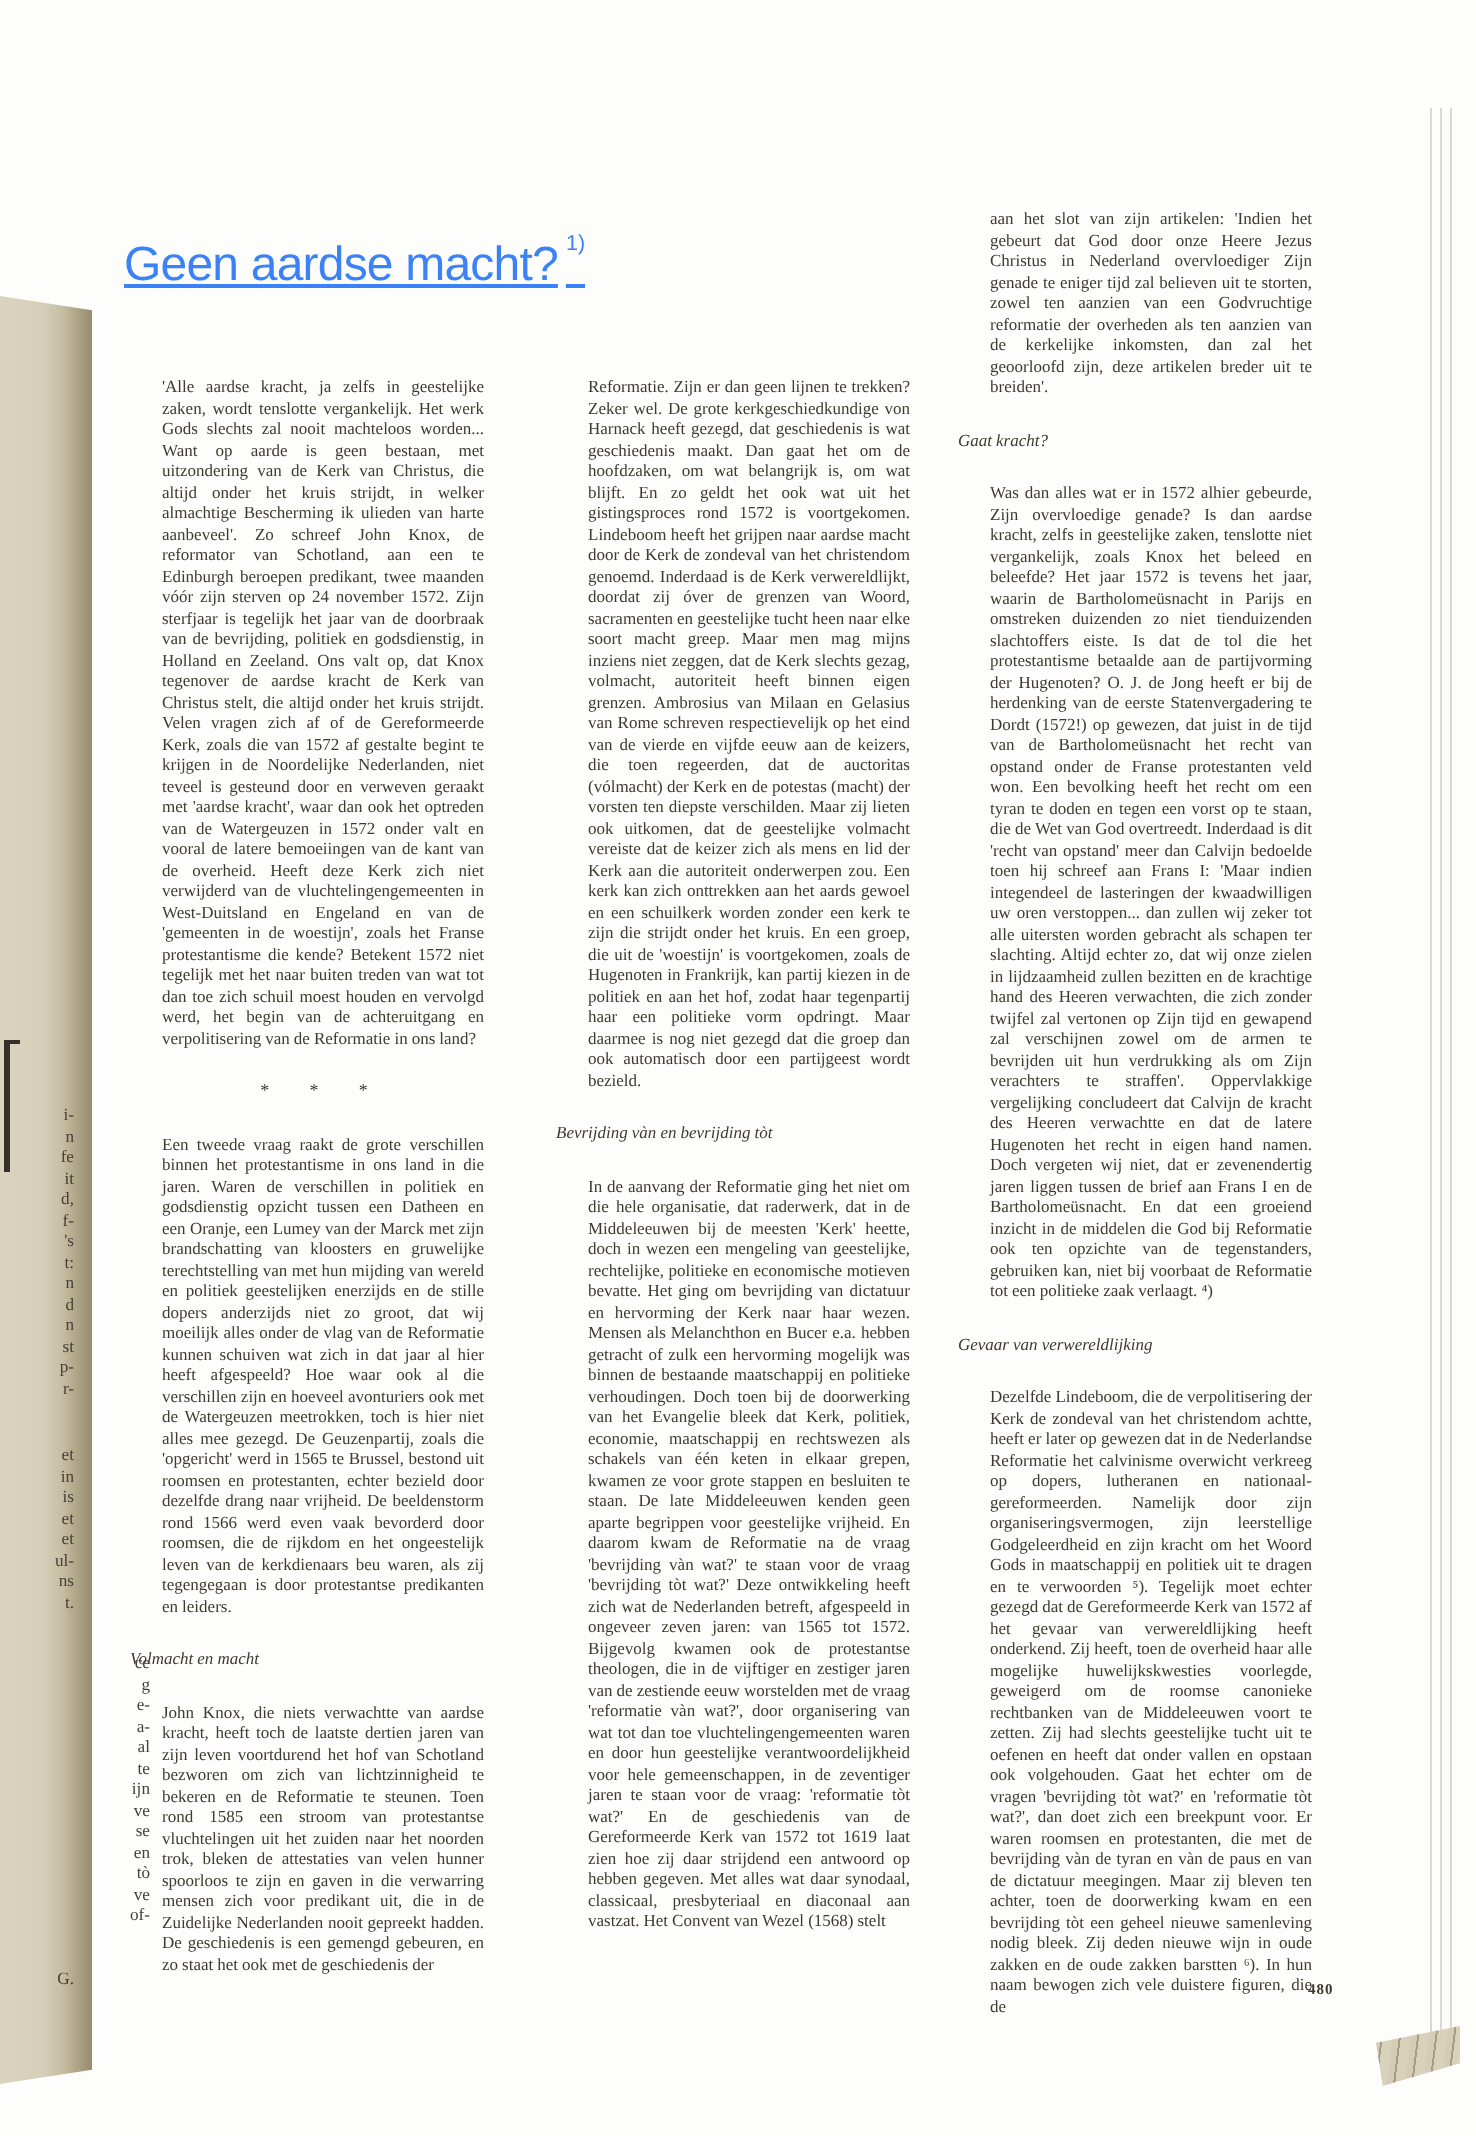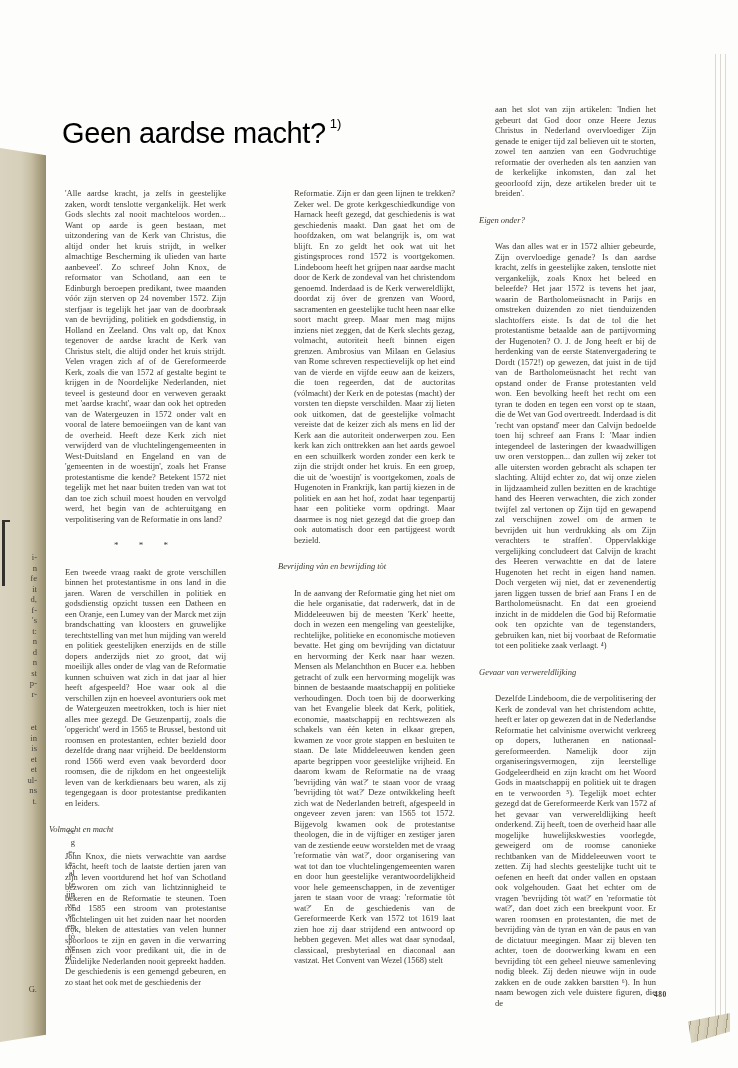--- a/index.html
+++ b/index.html
@@ -37,30 +37,30 @@
     background:repeating-linear-gradient(90deg,transparent 0 4px,rgba(116,106,80,.45) 4px 5px);
   }
   .stack-flare{
     position:absolute;left:688px;top:1013px;width:42px;height:30px;
     background:repeating-linear-gradient(97deg,#d3ccb6 0 3px,#a79d80 3px 4px,#d8d2bd 4px 9px);
     clip-path:polygon(0 28%,100% 0,100% 62%,8% 100%);
   }
   
   .title{
     position:absolute;left:16px;top:70px;
-    font-family:"Liberation Sans",sans-serif;font-size:29px;font-weight:400;
-    color:#000000;letter-spacing:-0.4px;white-space:nowrap;
+    font-family:"Liberation Sans",sans-serif;font-size:24px;font-weight:400;
+    color:#3b82f6;letter-spacing:-0.4px;white-space:nowrap;text-decoration:underline;
   }
   .title sup{font-size:45%;vertical-align:15px;margin-left:4px;letter-spacing:0;}
   .col{
     position:absolute;width:193px;overflow:hidden;
     color:#3e3a30;font-size:8.5px;line-height:10.5px;text-align:justify;
     word-spacing:-0.1px;
   }
-  #col1{left:3px;top:126px;height:880px;}
+  #col1{left:19px;top:126px;height:880px;}
   #col2{left:232px;top:126px;height:880px;}
   #col3{left:433px;top:42px;height:944px;}
   .blk-para{margin:16px;}
   .blk-heading{font-style:italic;text-align:left;margin-top:7px;margin-bottom:1px;}
   .blk-divider{text-align:center;letter-spacing:9px;margin:15px 0 14px;font-size:9px;}
   .pagenum{
     position:absolute;left:608px;top:944px;
     font-size:7.5px;font-weight:bold;color:#3e3a30;letter-spacing:.5px;
   }
 </style>
@@ -128,21 +128,21 @@
       <div class="blk blk-heading">Volmacht en macht</div>
       <div class="blk blk-para">John Knox, die niets verwachtte van aardse kracht, heeft toch de laatste dertien jaren van zijn leven voortdurend het hof van Schotland bezworen om zich van lichtzinnigheid te bekeren en de Reformatie te steunen. Toen rond 1585 een stroom van protestantse vluchtelingen uit het zuiden naar het noorden trok, bleken de attestaties van velen hunner spoorloos te zijn en gaven in die verwarring mensen zich voor predikant uit, die in de Zuidelijke Nederlanden nooit gepreekt hadden. De geschiedenis is een gemengd gebeuren, en zo staat het ook met de geschiedenis der</div>
     </div>
   <div class="col" id="col2">
       <div class="blk blk-para">Reformatie. Zijn er dan geen lijnen te trekken? Zeker wel. De grote kerkgeschiedkundige von Harnack heeft gezegd, dat geschiedenis is wat geschiedenis maakt. Dan gaat het om de hoofdzaken, om wat belangrijk is, om wat blijft. En zo geldt het ook wat uit het gistingsproces rond 1572 is voortgekomen. Lindeboom heeft het grijpen naar aardse macht door de Kerk de zondeval van het christendom genoemd. Inderdaad is de Kerk verwereldlijkt, doordat zij óver de grenzen van Woord, sacramenten en geestelijke tucht heen naar elke soort macht greep. Maar men mag mijns inziens niet zeggen, dat de Kerk slechts gezag, volmacht, autoriteit heeft binnen eigen grenzen. Ambrosius van Milaan en Gelasius van Rome schreven respectievelijk op het eind van de vierde en vijfde eeuw aan de keizers, die toen regeerden, dat de auctoritas (vólmacht) der Kerk en de potestas (macht) der vorsten ten diepste verschilden. Maar zij lieten ook uitkomen, dat de geestelijke volmacht vereiste dat de keizer zich als mens en lid der Kerk aan die autoriteit onderwerpen zou. Een kerk kan zich onttrekken aan het aards gewoel en een schuilkerk worden zonder een kerk te zijn die strijdt onder het kruis. En een groep, die uit de 'woestijn' is voortgekomen, zoals de Hugenoten in Frankrijk, kan partij kiezen in de politiek en aan het hof, zodat haar tegenpartij haar een politieke vorm opdringt. Maar daarmee is nog niet gezegd dat die groep dan ook automatisch door een partijgeest wordt bezield.</div>
       <div class="blk blk-heading">Bevrijding vàn en bevrijding tòt</div>
       <div class="blk blk-para">In de aanvang der Reformatie ging het niet om die hele organisatie, dat raderwerk, dat in de Middeleeuwen bij de meesten 'Kerk' heette, doch in wezen een mengeling van geestelijke, rechtelijke, politieke en economische motieven bevatte. Het ging om bevrijding van dictatuur en hervorming der Kerk naar haar wezen. Mensen als Melanchthon en Bucer e.a. hebben getracht of zulk een hervorming mogelijk was binnen de bestaande maatschappij en politieke verhoudingen. Doch toen bij de doorwerking van het Evangelie bleek dat Kerk, politiek, economie, maatschappij en rechtswezen als schakels van één keten in elkaar grepen, kwamen ze voor grote stappen en besluiten te staan. De late Middeleeuwen kenden geen aparte begrippen voor geestelijke vrijheid. En daarom kwam de Reformatie na de vraag 'bevrijding vàn wat?' te staan voor de vraag 'bevrijding tòt wat?' Deze ontwikkeling heeft zich wat de Nederlanden betreft, afgespeeld in ongeveer zeven jaren: van 1565 tot 1572. Bijgevolg kwamen ook de protestantse theologen, die in de vijftiger en zestiger jaren van de zestiende eeuw worstelden met de vraag 'reformatie vàn wat?', door organisering van wat tot dan toe vluchtelingengemeenten waren en door hun geestelijke verantwoordelijkheid voor hele gemeenschappen, in de zeventiger jaren te staan voor de vraag: 'reformatie tòt wat?' En de geschiedenis van de Gereformeerde Kerk van 1572 tot 1619 laat zien hoe zij daar strijdend een antwoord op hebben gegeven. Met alles wat daar synodaal, classicaal, presbyteriaal en diaconaal aan vastzat. Het Convent van Wezel (1568) stelt</div>
     </div>
   <div class="col" id="col3">
       <div class="blk blk-para">aan het slot van zijn artikelen: 'Indien het gebeurt dat God door onze Heere Jezus Christus in Nederland overvloediger Zijn genade te eniger tijd zal believen uit te storten, zowel ten aanzien van een Godvruchtige reformatie der overheden als ten aanzien van de kerkelijke inkomsten, dan zal het geoorloofd zijn, deze artikelen breder uit te breiden'.</div>
-      <div class="blk blk-heading">Eigen onder?</div>
+      <div class="blk blk-heading">Gaat kracht?</div>
       <div class="blk blk-para">Was dan alles wat er in 1572 alhier gebeurde, Zijn overvloedige genade? Is dan aardse kracht, zelfs in geestelijke zaken, tenslotte niet vergankelijk, zoals Knox het beleed en beleefde? Het jaar 1572 is tevens het jaar, waarin de Bartholomeüsnacht in Parijs en omstreken duizenden zo niet tienduizenden slachtoffers eiste. Is dat de tol die het protestantisme betaalde aan de partijvorming der Hugenoten? O. J. de Jong heeft er bij de herdenking van de eerste Statenvergadering te Dordt (1572!) op gewezen, dat juist in de tijd van de Bartholomeüsnacht het recht van opstand onder de Franse protestanten veld won. Een bevolking heeft het recht om een tyran te doden en tegen een vorst op te staan, die de Wet van God overtreedt. Inderdaad is dit 'recht van opstand' meer dan Calvijn bedoelde toen hij schreef aan Frans I: 'Maar indien integendeel de lasteringen der kwaadwilligen uw oren verstoppen... dan zullen wij zeker tot alle uitersten worden gebracht als schapen ter slachting. Altijd echter zo, dat wij onze zielen in lijdzaamheid zullen bezitten en de krachtige hand des Heeren verwachten, die zich zonder twijfel zal vertonen op Zijn tijd en gewapend zal verschijnen zowel om de armen te bevrijden uit hun verdrukking als om Zijn verachters te straffen'. Oppervlakkige vergelijking concludeert dat Calvijn de kracht des Heeren verwachtte en dat de latere Hugenoten het recht in eigen hand namen. Doch vergeten wij niet, dat er zevenendertig jaren liggen tussen de brief aan Frans I en de Bartholomeüsnacht. En dat een groeiend inzicht in de middelen die God bij Reformatie ook ten opzichte van de tegenstanders, gebruiken kan, niet bij voorbaat de Reformatie tot een politieke zaak verlaagt. ⁴)</div>
       <div class="blk blk-heading">Gevaar van verwereldlijking</div>
       <div class="blk blk-para">Dezelfde Lindeboom, die de verpolitisering der Kerk de zondeval van het christendom achtte, heeft er later op gewezen dat in de Nederlandse Reformatie het calvinisme overwicht verkreeg op dopers, lutheranen en nationaal-gereformeerden. Namelijk door zijn organiseringsvermogen, zijn leerstellige Godgeleerdheid en zijn kracht om het Woord Gods in maatschappij en politiek uit te dragen en te verwoorden ⁵). Tegelijk moet echter gezegd dat de Gereformeerde Kerk van 1572 af het gevaar van verwereldlijking heeft onderkend. Zij heeft, toen de overheid haar alle mogelijke huwelijkskwesties voorlegde, geweigerd om de roomse canonieke rechtbanken van de Middeleeuwen voort te zetten. Zij had slechts geestelijke tucht uit te oefenen en heeft dat onder vallen en opstaan ook volgehouden. Gaat het echter om de vragen 'bevrijding tòt wat?' en 'reformatie tòt wat?', dan doet zich een breekpunt voor. Er waren roomsen en protestanten, die met de bevrijding vàn de tyran en vàn de paus en van de dictatuur meegingen. Maar zij bleven ten achter, toen de doorwerking kwam en een bevrijding tòt een geheel nieuwe samenleving nodig bleek. Zij deden nieuwe wijn in oude zakken en de oude zakken barstten ⁶). In hun naam bewogen zich vele duistere figuren, die de</div>
     </div>
 
   <div class="pagenum">480</div>
 </div>
 <div class="stack-flare"></div>
 
 </body></html>

